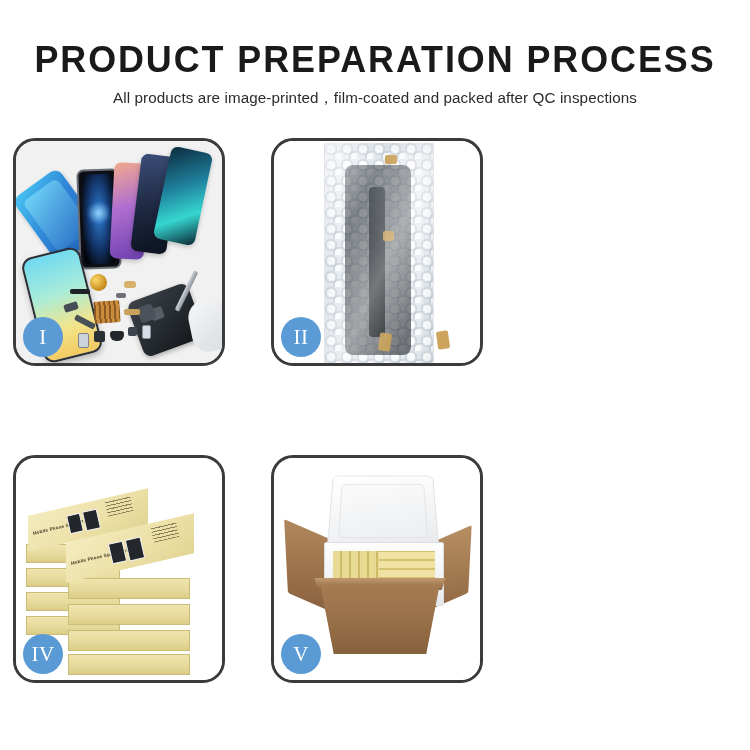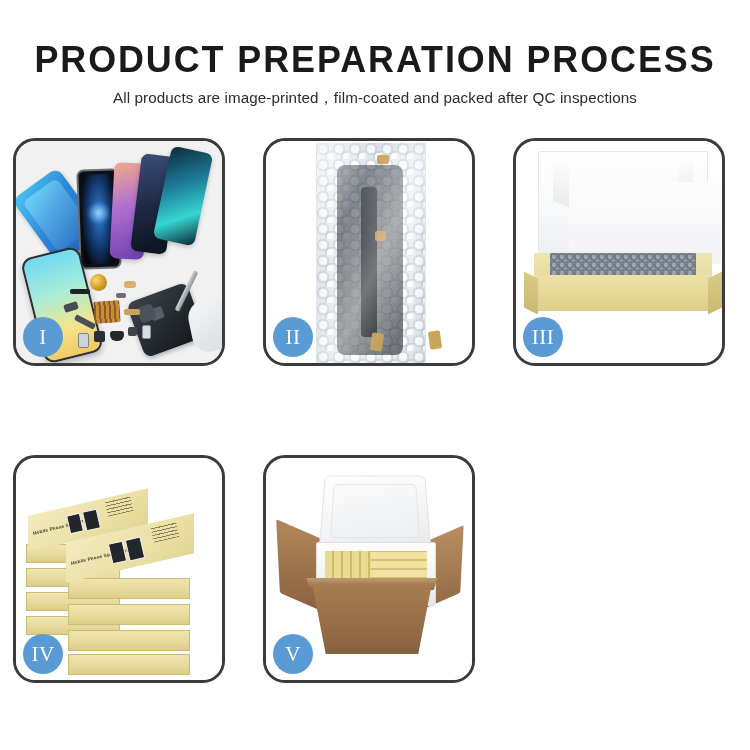--- a/index.html
+++ b/index.html
@@ -58,21 +58,21 @@
     position: absolute;
     width: 212px;
     height: 228px;
     border: 3px solid #3b3b3b;
     border-radius: 22px;
     background: #ffffff;
     box-sizing: border-box;
     overflow: hidden;
   }
   .p-c0 { left: 0px; }
-  .p-c1 { left: 250px; }
+  .p-c1 { left: 258px; }
   .p-c2 { left: 500px; }
   .p-r0 { top: 0px; }
   .p-r1 { top: 317px; }
 
   .panel-scene {
     position: absolute;
     inset: 0;
     overflow: hidden;
     border-radius: 19px;
   }
@@ -510,33 +510,20 @@
         <div class="tape tp1"></div>
         <div class="tape tp2"></div>
         <div class="tape tp3"></div>
         <div class="tape tp4"></div>
         <div class="bag-sheen"></div>
       </div>
     </div>
     <div class="badge">II</div>
   </div>
 
-  <div class="panel p-r0 p-c2">
-    <div class="panel-scene scene-flatbox">
-      <div class="fb-lid">
-        <div class="fb-lid-flapL"></div>
-        <div class="fb-lid-flapR"></div>
-        <div class="fb-foam"></div>
-      </div>
-      <div class="fb-side"></div>
-      <div class="fb-bubble"></div>
-      <div class="fb-front"></div>
-    </div>
-    <div class="badge">III</div>
-  </div>
 
   <div class="panel p-r1 p-c0">
     <div class="panel-scene scene-stack">
 
       <div class="stk" style="left:10px; top:86px; width:92px; height:17px;"></div>
       <div class="stk" style="left:10px; top:110px; width:92px; height:17px;"></div>
       <div class="stk" style="left:10px; top:134px; width:92px; height:17px;"></div>
       <div class="stk" style="left:10px; top:158px; width:92px; height:17px;"></div>
 
       <div class="stk" style="left:52px; top:120px; width:120px; height:19px;"></div>

